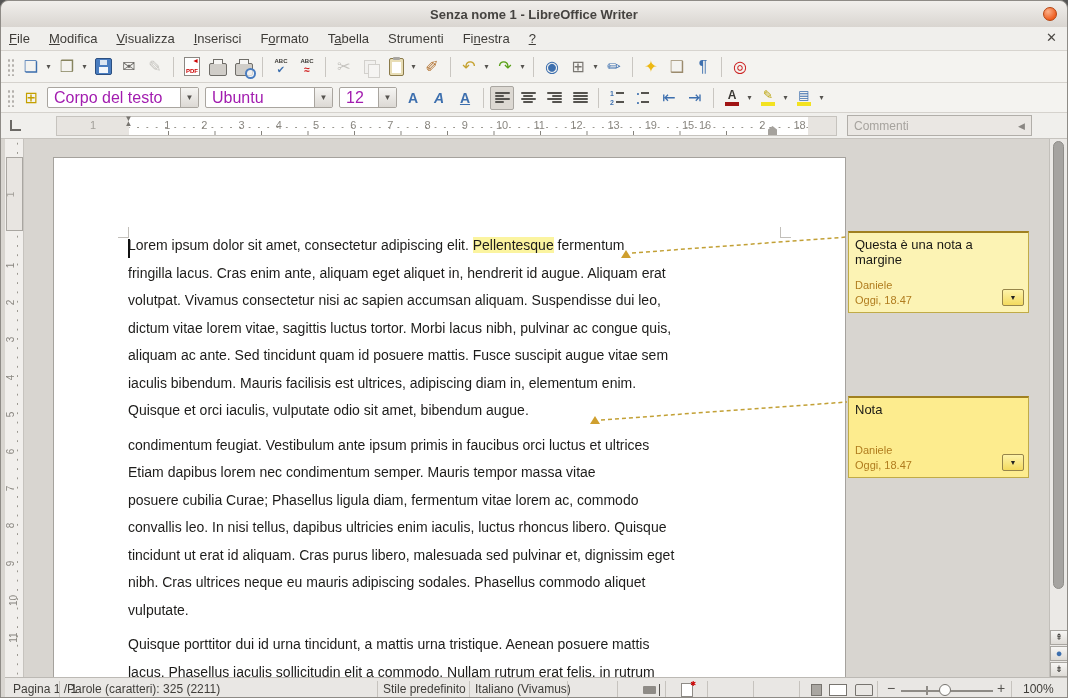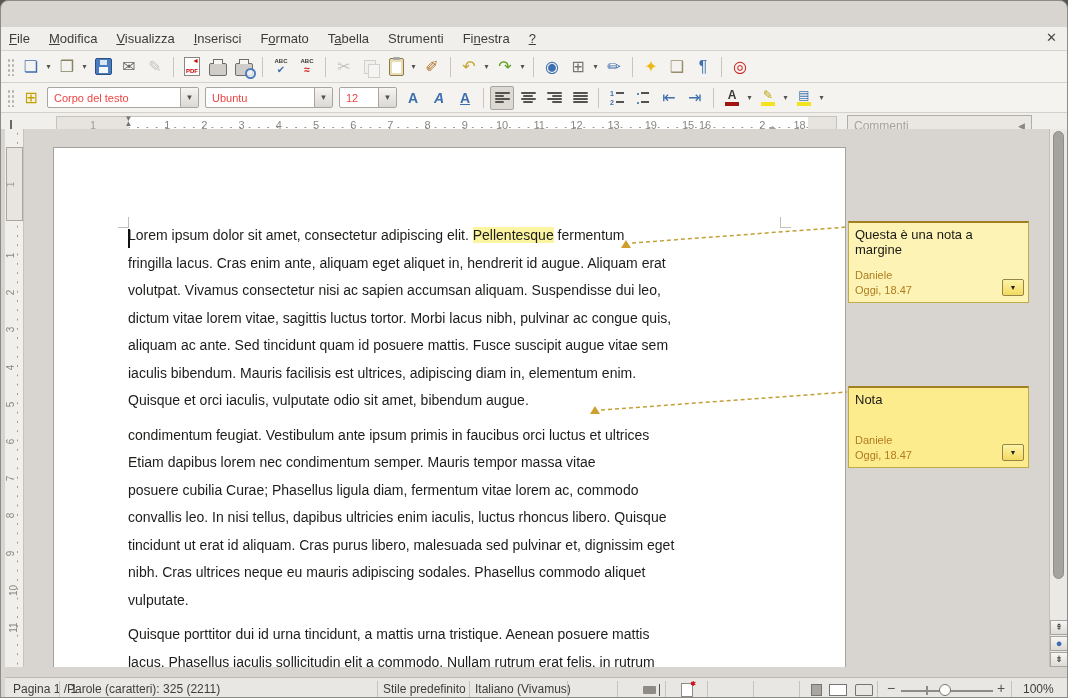--- a/index.html
+++ b/index.html
@@ -55,41 +55,41 @@
   .i-list .g{font-size:7px;color:#3d6fae;font-weight:bold;line-height:1;}
   .i-list .b{width:8px;height:2px;background:#55534f;}
   .i-colorbtn{display:flex;flex-direction:column;align-items:center;line-height:1;}
   .i-colorbtn .L{font-size:12px;font-weight:bold;}
   .i-colorbtn .bar{width:14px;height:4px;margin-top:1px;}
   .letterA{font-weight:bold;color:#3d6fae;font-size:14px;}
   .active-btn{background:#dcd8d2;border:1px solid #a9a6a1;border-radius:2px;box-sizing:border-box;}
   
   .combo{display:inline-flex;align-items:center;height:21px;background:#fff;border:1px solid #a9a59f;
     border-radius:2px;margin:0 3px;box-sizing:border-box;}
-  .combo .val{font-size:11px;color:#ef4444;padding:0 6px;flex:1;white-space:nowrap;overflow:hidden;}
+  .combo .val{font-size:16px;color:#a21caf;padding:0 6px;flex:1;white-space:nowrap;overflow:hidden;}
   .combo .btn{width:17px;height:100%;border-left:1px solid #a9a59f;background:linear-gradient(#f6f5f3,#dcd9d4);
     display:flex;align-items:center;justify-content:center;font-size:8px;color:#55534f;}
   
   #rulerrow{position:absolute;left:0;top:112px;width:100%;height:26px;background:#f0efec;border-bottom:1px solid #c6c3be;box-sizing:border-box;}
   #corner-tab{position:absolute;left:9px;top:7px;width:9px;height:9px;border-left:2px solid #6b6965;border-bottom:2px solid #6b6965;}
   #hruler{position:absolute;left:55px;top:3px;width:781px;height:20px;background:#fff;border:1px solid #c6c3be;box-sizing:border-box;
     background-image:radial-gradient(circle,#9a978f .7px,transparent 1.1px),
                      linear-gradient(to right,#85827c 1px,transparent 1px);
     background-size:9.3px 9px,46.5px 4px;background-repeat:repeat-x,repeat-x;background-position:2px 6px,18px bottom;}
   .hr-margin{position:absolute;top:0;bottom:0;background:#e7e4e0;}
   .rnum{position:absolute;top:2px;transform:translateX(-50%);font-size:11px;color:#8a8781;background:transparent;}
   .rnum.marg{color:#a3a09a;}
   #indent-marker{position:absolute;left:66px;top:-1px;width:11px;display:flex;flex-direction:column;align-items:center;line-height:5px;font-size:8px;color:#77746f;}
   #rindent-marker{position:absolute;left:711px;top:9px;width:9px;height:9px;background:#a5a29d;
     clip-path:polygon(50% 0,100% 40%,100% 100%,0 100%,0 40%);}
   #comments-btn{position:absolute;left:846px;top:2px;width:185px;height:21px;background:#eae7e3;border:1px solid #b1aea9;
     box-sizing:border-box;font-size:12px;color:#a6a39e;display:flex;align-items:center;padding:0 6px;}
   #comments-btn .arr{margin-left:auto;font-size:9px;color:#8a8783;}
   
-  #main{position:absolute;left:0;top:128px;width:100%;height:538px;background:#d8d5d0;overflow:hidden;}
+  #main{position:absolute;left:0;top:138px;width:100%;height:538px;background:#d8d5d0;overflow:hidden;}
   #vruler{position:absolute;left:4px;top:0;width:18px;height:100%;background:#f1efec;border-right:1px solid #c6c3be;
     background-image:radial-gradient(circle,#9a978f .7px,transparent 1.1px);
     background-size:9px 9.3px;background-repeat:repeat-y;background-position:8px 0;}
   #vr-marginbox{position:absolute;left:1px;top:18px;width:15px;height:72px;border:1px solid #a9a6a1;background:#e8e5e1;}
   .vnum{position:absolute;left:3px;transform:rotate(-90deg);font-size:10px;color:#8a8781;}
   .vnum.marg{color:#a3a09a;}
   #page{position:absolute;left:52px;top:18px;width:793px;height:560px;background:#fff;border:1px solid #a5a29d;box-sizing:border-box;}
   #textarea{position:absolute;left:74px;top:79px;width:652px;overflow:hidden;}
   .para{margin:0 0 7px 0;}
   .line{height:27.5px;white-space:pre;font-size:14px;color:#1d1c1a;overflow:visible;}
@@ -128,20 +128,24 @@
   #zoom-knob{position:absolute;left:934px;top:6px;width:12px;height:12px;border-radius:50%;background:#fdfdfc;border:1.5px solid #77746f;box-sizing:border-box;}
   .zsign{position:absolute;top:2px;font-size:14px;color:#55534f;}
   
   #overlay{position:absolute;left:0;top:0;width:1068px;height:538px;pointer-events:none;}
 </style>
 </head>
 <body>
 
 <div id="window">
 
+  <div id="titlebar">
+    <span class="title">Senza nome 1 - LibreOffice Writer</span>
+    <span class="close-circle"></span>
+  </div>
 
   <div id="menubar">
     <span class="menu-item"><u>F</u>ile</span>
       <span class="menu-item"><u>M</u>odifica</span>
       <span class="menu-item"><u>V</u>isualizza</span>
       <span class="menu-item"><u>I</u>nserisci</span>
       <span class="menu-item">F<u>o</u>rmato</span>
       <span class="menu-item">T<u>a</u>bella</span>
       <span class="menu-item">Strumenti</span>
       <span class="menu-item">Fi<u>n</u>estra</span>

